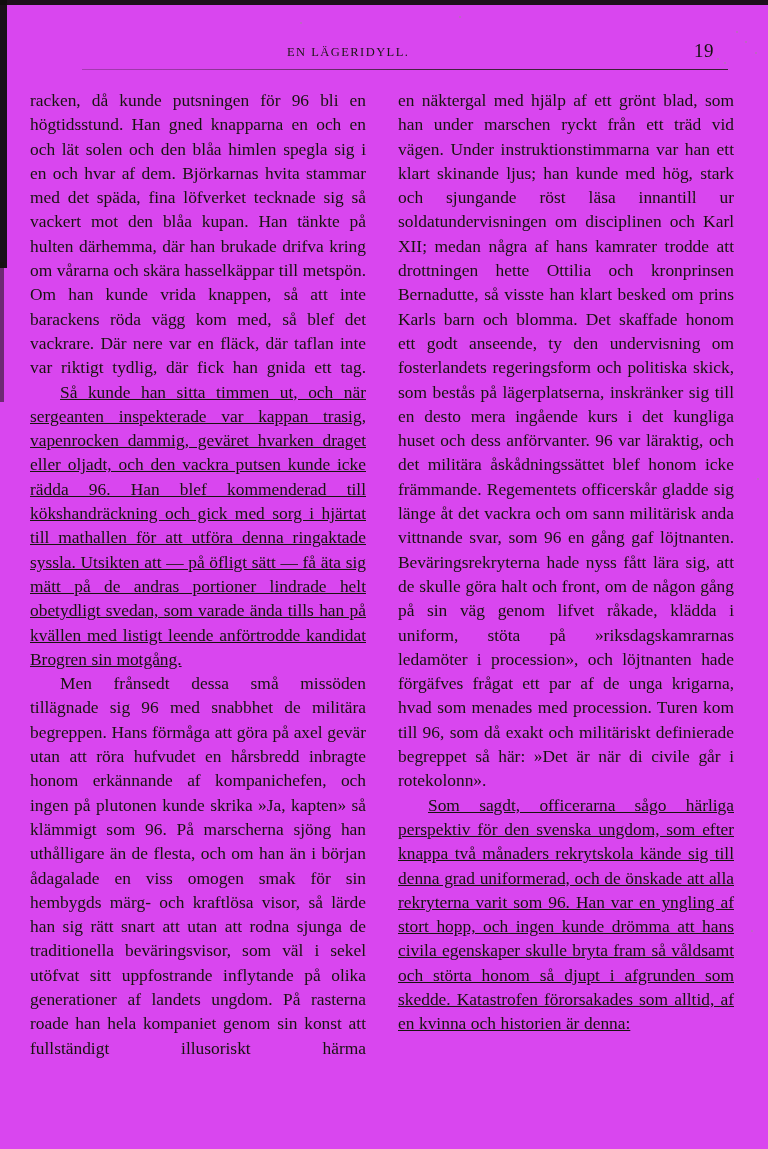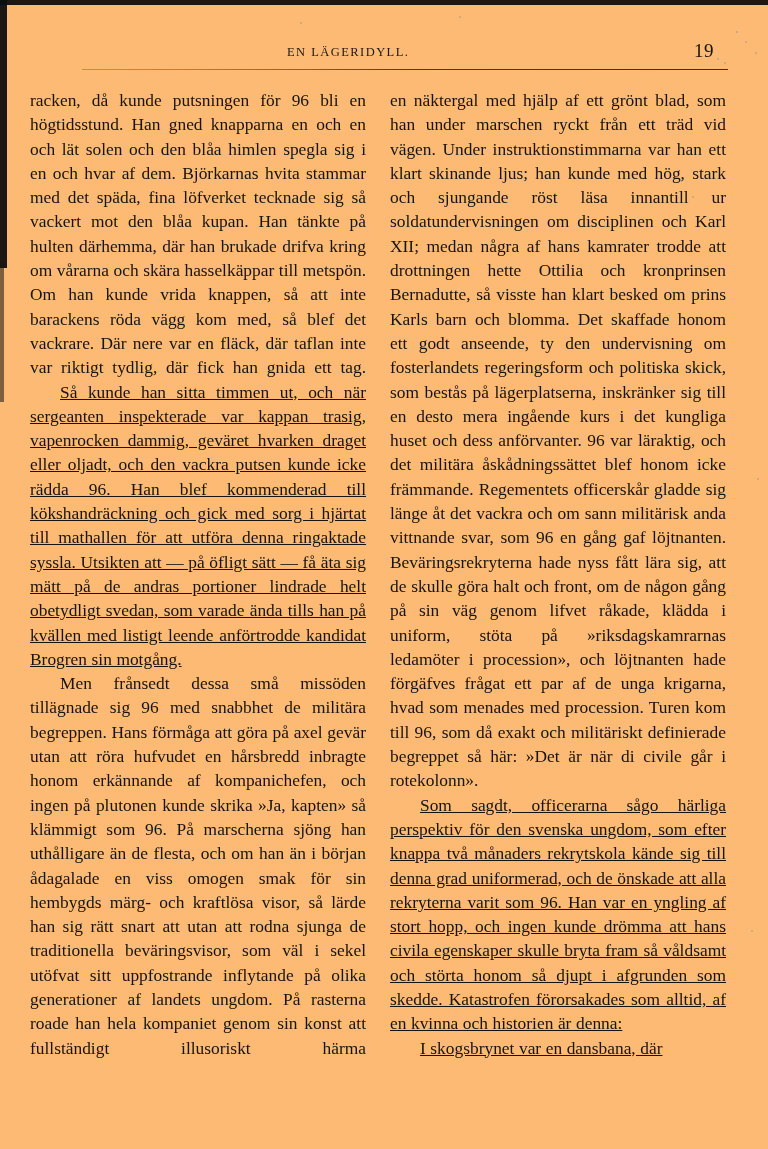--- a/index.html
+++ b/index.html
@@ -14,21 +14,21 @@
     overflow: hidden;
     font-family: "Liberation Serif", "DejaVu Serif", serif;
     color: #15120f;
   }
 
   
   .scan-page {
     position: relative;
     width: 768px;
     height: 1149px;
-    background: #fdba74;
+    background: #d946ef;
     box-sizing: border-box;
   }
 
   
   .edge-top {
     position: absolute;
     top: 0; left: 0;
     width: 768px; height: 5px;
     background: #0e0c0b;
     opacity: .93;
@@ -91,21 +91,21 @@
         rgba(30,26,22,.88) 100%);
   }
 
   
   .columns {
     position: absolute;
     top: 88px;
     left: 30px;
     width: 706px;
     display: flex;
-    gap: 24px;
+    gap: 32px;
   }
   .col {
     width: 336px;
   }
   .col p {
     margin: 0;
     font-size: 17.4px;
     line-height: 24.3px;
     text-align: justify;
     text-justify: inter-word;
@@ -151,21 +151,20 @@
 
   <div class="columns">
     <div class="col">
         <p class="justify-all">racken, då kunde putsningen för 96 bli en högtidsstund. Han gned knapparna en och en och lät solen och den blåa himlen spegla sig i en och hvar af dem. Björkarnas hvita stammar med det späda, fina löfverket tecknade sig så vackert mot den blåa kupan. Han tänkte på hulten därhemma, där han brukade drifva kring om vårarna och skära hasselkäppar till metspön. Om han kunde vrida knappen, så att inte barackens röda vägg kom med, så blef det vackrare. Där nere var en fläck, där taflan inte var riktigt tydlig, där fick han gnida ett tag.</p>
         <p class="indent ragged-last">Så kunde han sitta timmen ut, och när sergeanten inspekterade var kappan trasig, vapenrocken dammig, geväret hvarken draget eller oljadt, och den vackra putsen kunde icke rädda 96. Han blef kommenderad till kökshandräckning och gick med sorg i hjärtat till mathallen för att utföra denna ringaktade syssla. Utsikten att — på öfligt sätt — få äta sig mätt på de andras portioner lindrade helt obetydligt svedan, som varade ända tills han på kvällen med listigt leende anförtrodde kandidat Brogren sin motgång.</p>
         <p class="indent justify-all">Men frånsedt dessa små missöden tillägnade sig 96 med snabbhet de militära begreppen. Hans förmåga att göra på axel gevär utan att röra hufvudet en hårsbredd inbragte honom erkännande af kompanichefen, och ingen på plutonen kunde skrika »Ja, kapten» så klämmigt som 96. På marscherna sjöng han uthålligare än de flesta, och om han än i början ådagalade en viss omogen smak för sin hembygds märg- och kraftlösa visor, så lärde han sig rätt snart att utan att rodna sjunga de traditionella beväringsvisor, som väl i sekel utöfvat sitt uppfostrande inflytande på olika generationer af landets ungdom. På rasterna roade han hela kompaniet genom sin konst att fullständigt illusoriskt härma</p>
       </div>
     <div class="col">
         <p class="justify-all">en näktergal med hjälp af ett grönt blad, som han under marschen ryckt från ett träd vid vägen. Under instruktionstimmarna var han ett klart skinande ljus; han kunde med hög, stark och sjungande röst läsa innantill ur soldatundervisningen om disciplinen och Karl XII; medan några af hans kamrater trodde att drottningen hette Ottilia och kronprinsen Bernadutte, så visste han klart besked om prins Karls barn och blomma. Det skaffade honom ett godt anseende, ty den undervisning om fosterlandets regeringsform och politiska skick, som bestås på lägerplatserna, inskränker sig till en desto mera ingående kurs i det kungliga huset och dess anförvanter. 96 var läraktig, och det militära åskådningssättet blef honom icke främmande. Regementets officerskår gladde sig länge åt det vackra och om sann militärisk anda vittnande svar, som 96 en gång gaf löjtnanten. Beväringsrekryterna hade nyss fått lära sig, att de skulle göra halt och front, om de någon gång på sin väg genom lifvet råkade, klädda i uniform, stöta på »riksdagskamrarnas ledamöter i procession», och löjtnanten hade förgäfves frågat ett par af de unga krigarna, hvad som menades med procession. Turen kom till 96, som då exakt och militäriskt definierade begreppet så här: »Det är när di civile går i rotekolonn».</p>
         <p class="indent ragged-last">Som sagdt, officerarna sågo härliga perspektiv för den svenska ungdom, som efter knappa två månaders rekrytskola kände sig till denna grad uniformerad, och de önskade att alla rekryterna varit som 96. Han var en yngling af stort hopp, och ingen kunde drömma att hans civila egenskaper skulle bryta fram så våldsamt och störta honom så djupt i afgrunden som skedde. Katastrofen förorsakades som alltid, af en kvinna och historien är denna:</p>
-        <p class="indent ragged-last">I skogsbrynet var en dansbana, där</p>
       </div>
   </div>
 
   <span class="speck" style="left:736px;top:31px;width:2px;height:2px;"></span>
   <span class="speck" style="left:745px;top:41px;width:2px;height:2px;"></span>
   <span class="speck" style="left:755px;top:52px;width:2px;height:2px;"></span>
   <span class="speck" style="left:717px;top:58px;width:2px;height:2px;"></span>
   <span class="speck" style="left:724px;top:62px;width:2px;height:2px;"></span>
   <span class="speck" style="left:692px;top:196px;width:2px;height:2px;"></span>
   <span class="speck" style="left:757px;top:478px;width:2px;height:2px;"></span>

